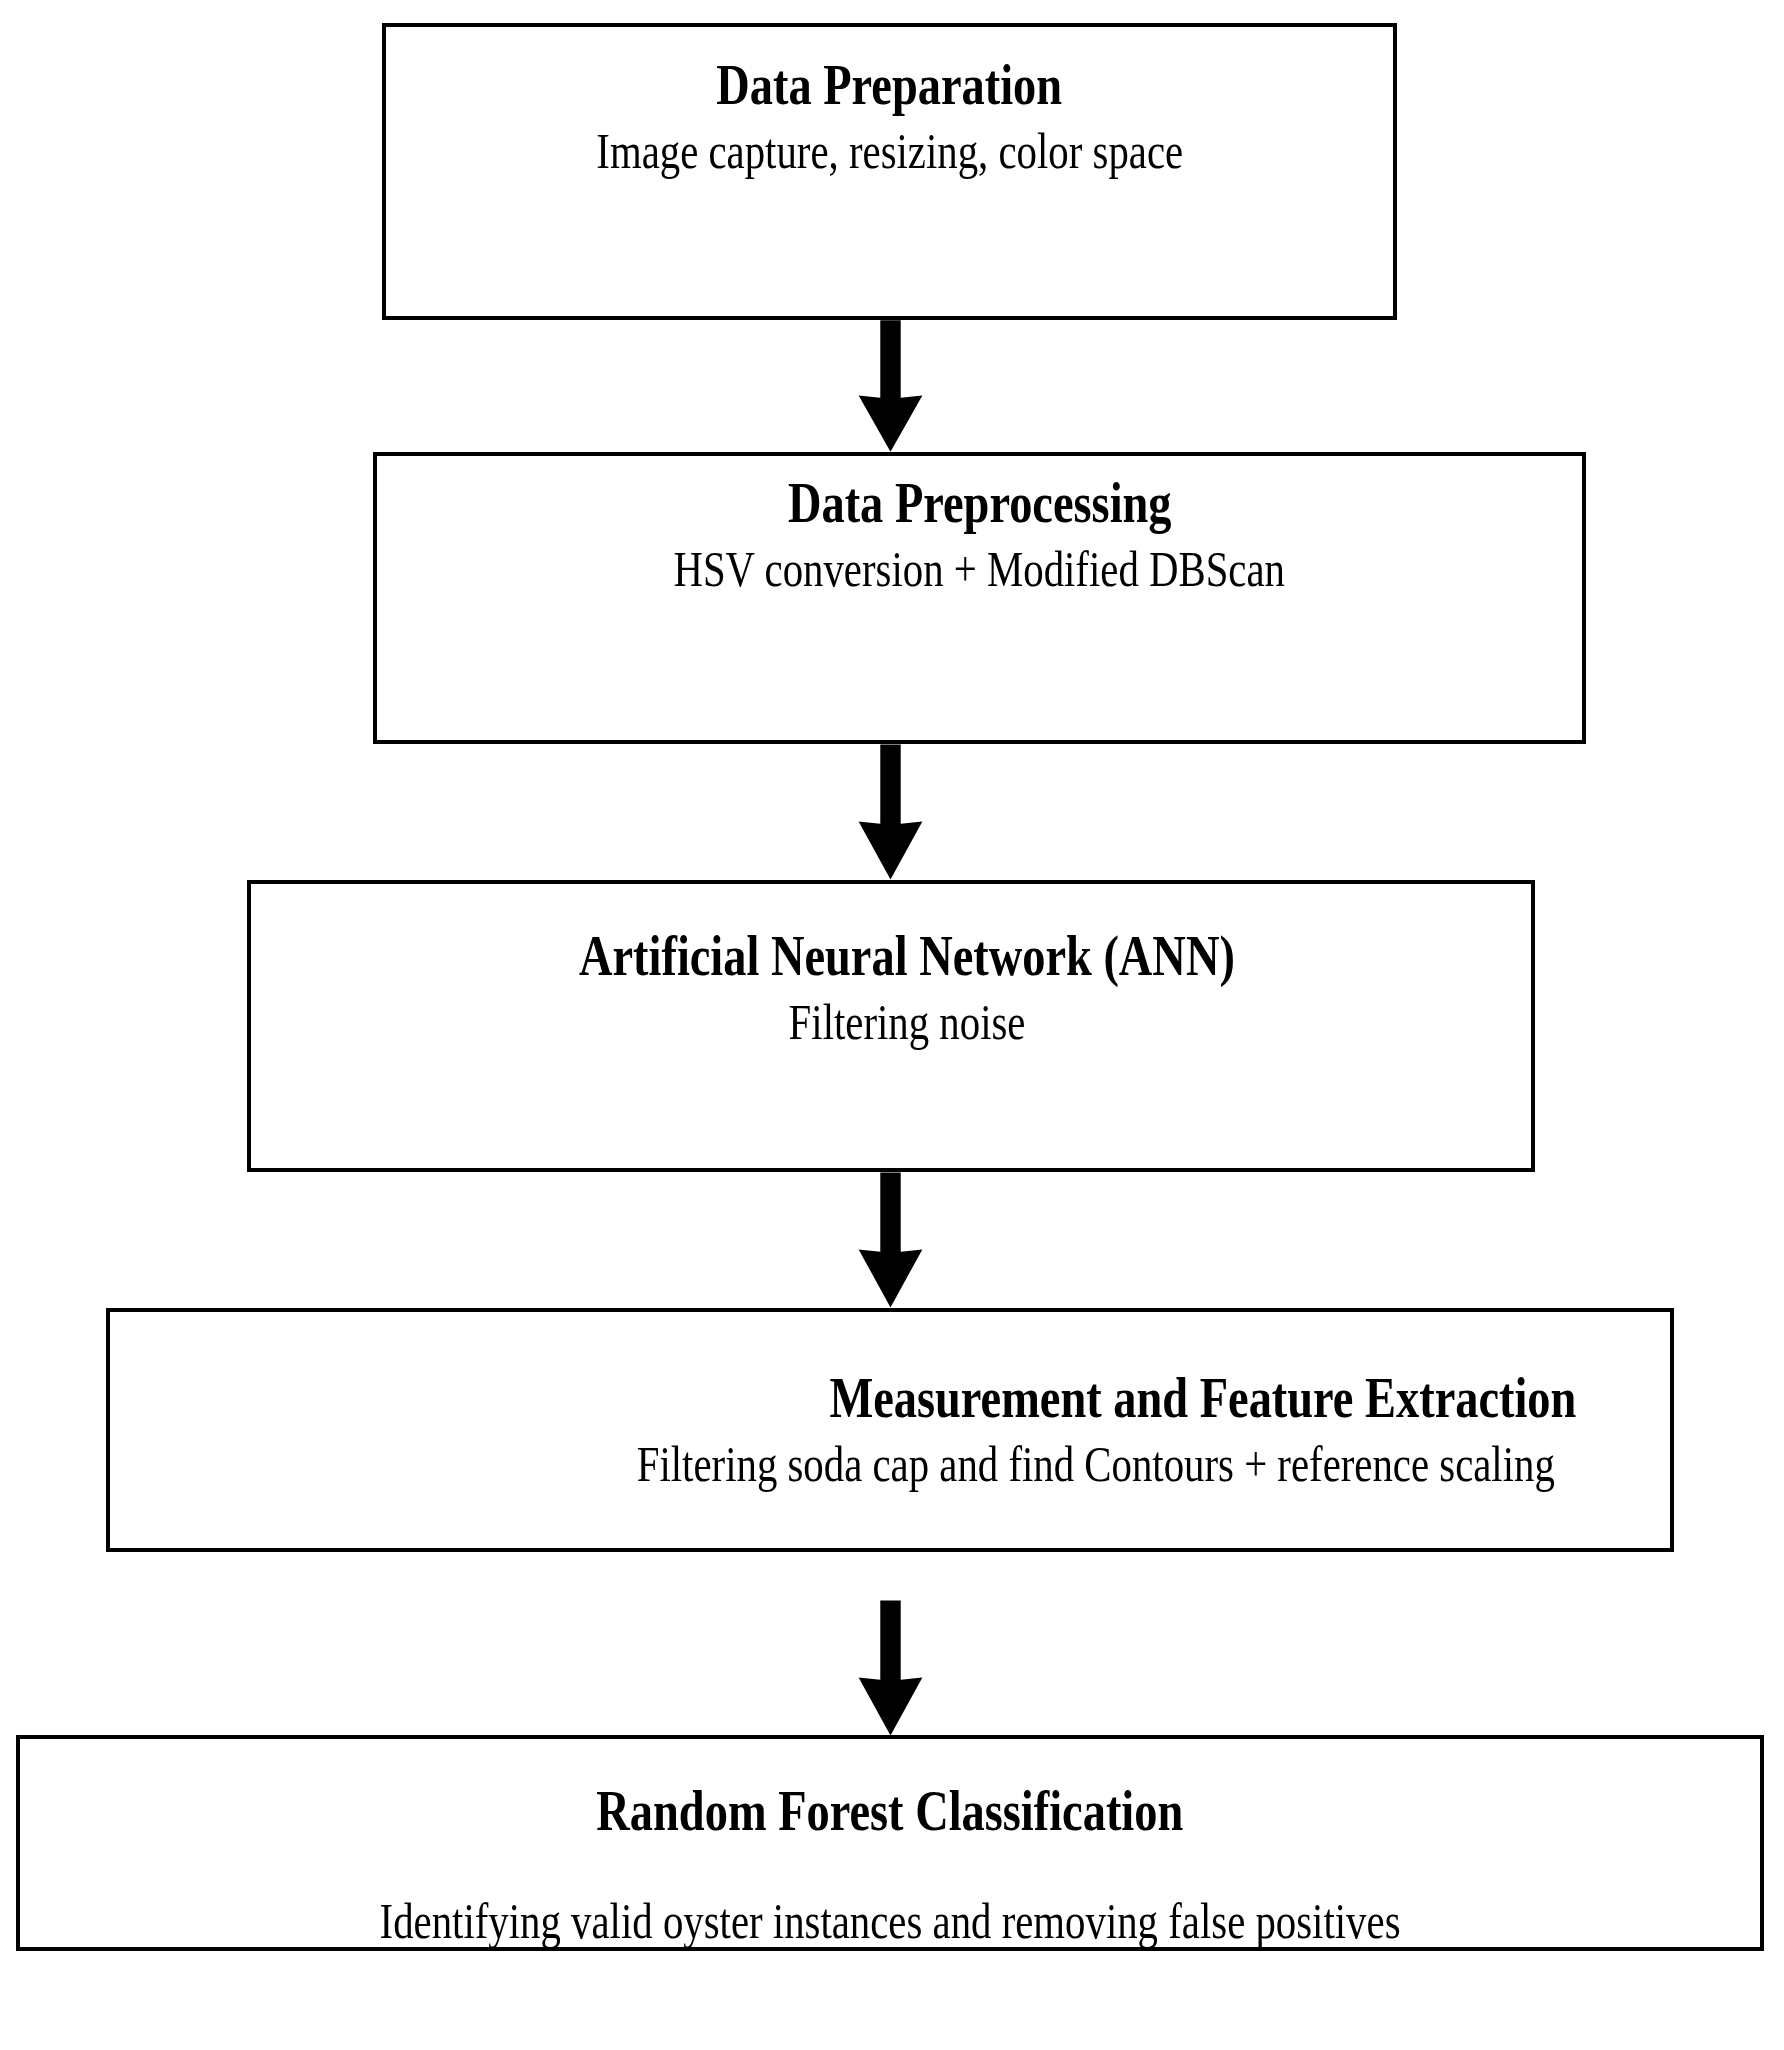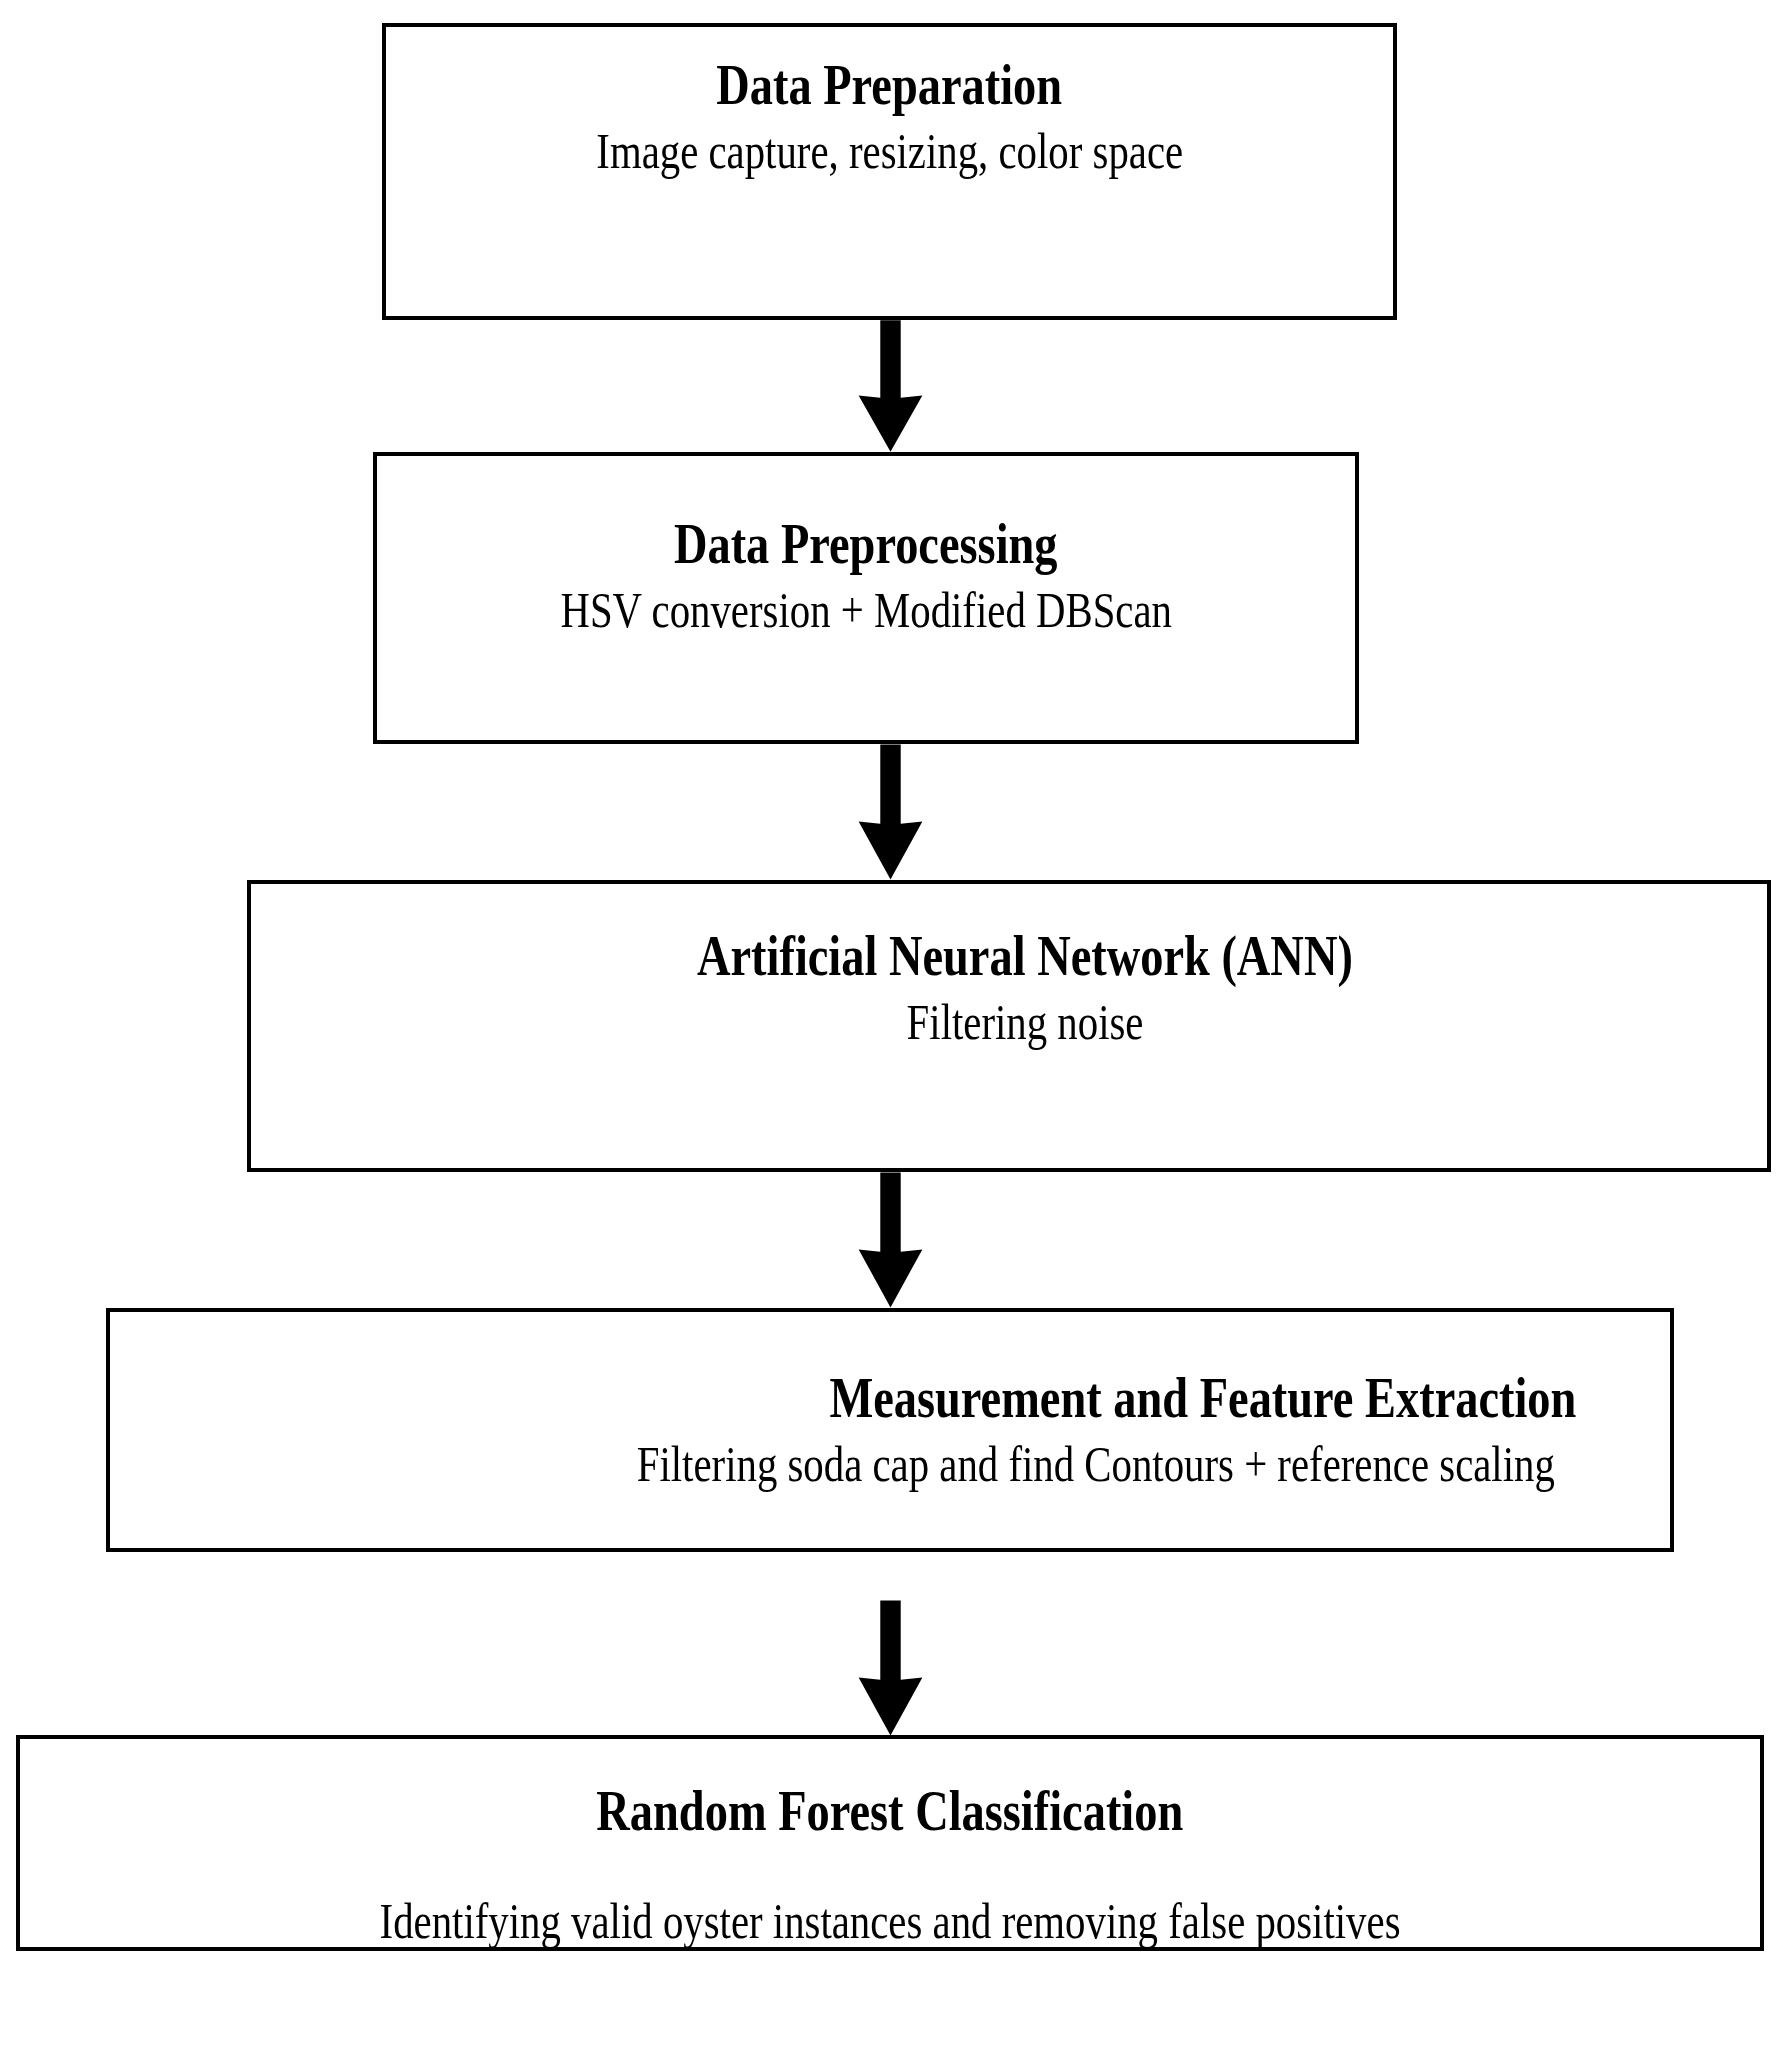--- a/index.html
+++ b/index.html
@@ -46,22 +46,22 @@
   .arrow {
     position: absolute;
   }
   .arrow svg {
     display: block;
     overflow: visible;
   }
 
   
   #node-0 { left: 382px;  top: 23px;   width: 1015px; height: 297px; padding-top: 29px; }
-  #node-1 { left: 373px;  top: 452px;  width: 986px; height: 292px; padding-top: 59px; }
-  #node-2 { left: 247px;  top: 880px; width: 1524px; height: 292px; padding-top: 43px; padding-left: 32px; }
+  #node-1 { left: 373px;  top: 452px;  width: 1213px; height: 292px; padding-top: 18px; }
+  #node-2 { left: 247px;  top: 880px; width: 1288px; height: 292px; padding-top: 43px; padding-left: 32px; }
   #node-3 { left: 106px;  top: 1308px; width: 1568px; height: 244px; padding-top: 57px; align-items: flex-end; }
   #node-4 { left: 15.6px;   top: 1735px; width: 1748px; height: 216px; padding-top: 43px; gap: 44px; }
 
   #node-0 .node-title    { font-size: 58px; }
   #node-0 .node-subtitle { font-size: 51px; margin-top: 11.5px; }
   #node-1 .node-title    { font-size: 58px; }
   #node-1 .node-subtitle { font-size: 51px; margin-top: 11.5px; }
   #node-2 .node-title    { font-size: 58px; }
   #node-2 .node-subtitle { font-size: 51px; margin-top: 11.5px; }
   #node-3 .node-title    { font-size: 58px; }

